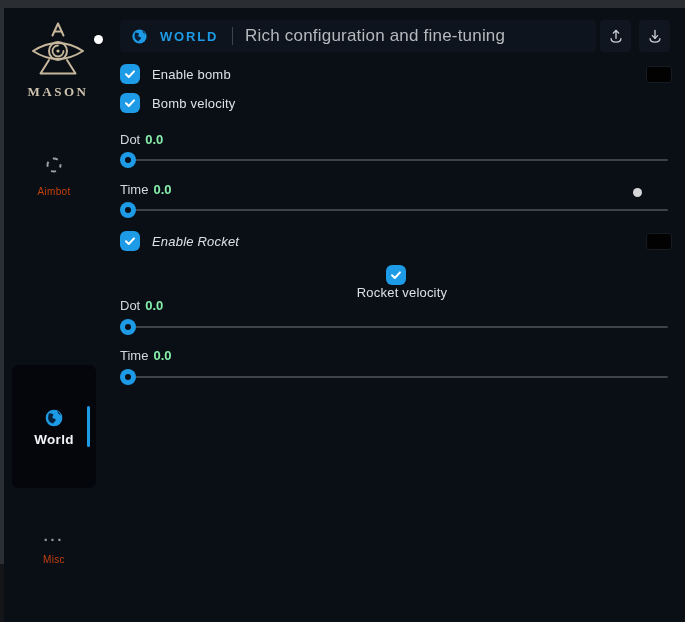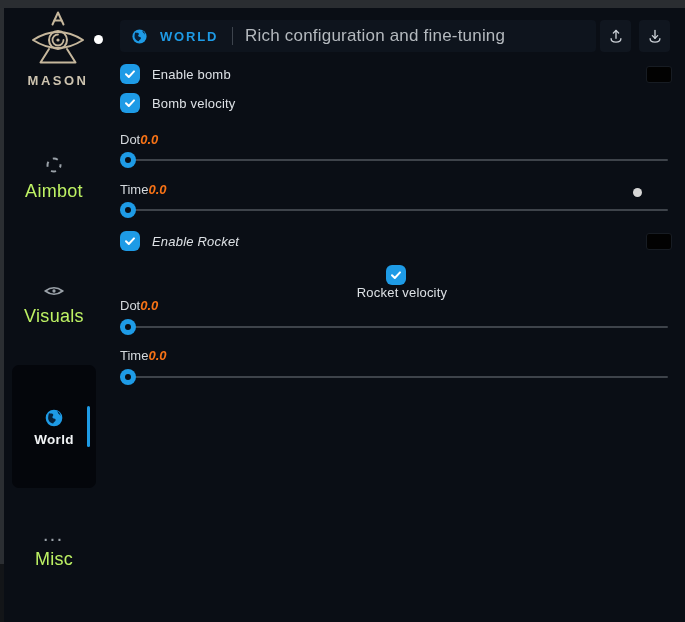--- a/index.html
+++ b/index.html
@@ -10,25 +10,25 @@
     -webkit-font-smoothing:antialiased;
   }
   .top-strip{position:absolute;left:0;top:0;width:685px;height:8px;background:#2a2d31;}
   .left-strip{position:absolute;left:0;top:8px;width:4px;height:556px;background:#2b2e32;}
   .window{
     position:absolute;left:4px;top:8px;width:681px;height:614px;
     background:#0a0e15;
   }
   
   .sidebar{position:absolute;left:0;top:0;width:108px;height:100%;}
-  .logo{position:absolute;left:20px;top:1px;width:68px;text-align:center;}
+  .logo{position:absolute;left:20px;top:12px;width:68px;text-align:center;font-family:Liberation Serif, serif;}
   .brand{display:block;margin-top:2px;font-size:13px;font-weight:700;letter-spacing:2.5px;color:#cdc3af;}
   .nav-item{position:absolute;left:8px;width:84px;text-align:center;cursor:default;}
   .nav-item .nicon{display:block;margin:0 auto 7px auto;}
-  .nav-label{font-size:18px;color:#bef264;letter-spacing:.3px;}
+  .nav-label{font-size:10px;color:#c2410c;letter-spacing:.3px;}
   .nav-item.active-panel{
     height:123px;background:#04060b;border-radius:7px;
   }
   .nav-item.active-panel .nicon{position:absolute;left:50%;transform:translateX(-50%);top:43px;}
   .nav-item.active-panel .nav-label{
     position:absolute;left:0;right:0;top:67px;color:#f1f3f5;font-weight:700;font-size:13.5px;
   }
   .active-bar{position:absolute;right:6px;top:41px;width:3px;height:41px;border-radius:2px;background:#1e9be6;}
   .dots-icon{letter-spacing:3px;color:#9aa1a8;font-size:14px;font-weight:700;line-height:8px;display:block;margin-bottom:9px;}
   
@@ -51,21 +51,21 @@
   .checkbox{
     width:20px;height:20px;border-radius:6px;background:#1e9be6;flex:0 0 auto;
     display:flex;align-items:center;justify-content:center;cursor:pointer;
   }
   .check-label{margin-left:12px;font-size:13px;color:#dde1e5;letter-spacing:.2px;}
   .swatch{
     position:absolute;right:0;top:2px;width:24px;height:15px;border-radius:3px;
     background:#020202;border:1px solid #171c23;cursor:pointer;
   }
   .slider-label{position:absolute;left:116px;height:14px;font-size:13px;color:#d5d9dd;}
-  .slider-label .val{color:#f97316;font-weight:600;font-style:italic;}
+  .slider-label .val{color:#86efac;font-weight:600;margin-left:5px;}
   .slider{position:absolute;left:116px;width:548px;height:16px;cursor:pointer;}
   .slider .track{position:absolute;left:0;right:0;top:7px;height:2px;background:#3e434a;border-radius:1px;}
   .slider .knob{
     position:absolute;left:0;top:0;width:16px;height:16px;border-radius:50%;background:#1e9be6;
     display:flex;align-items:center;justify-content:center;
   }
   .slider .knob::after{content:"";width:6px;height:6px;border-radius:50%;background:#0a0e15;}
   .cursor-dot{position:absolute;width:9px;height:9px;border-radius:50%;}
   .cursor-dot.d1{left:90px;top:27px;background:#ffffff;}
   .cursor-dot.d2{left:629px;top:180px;background:#d6d6d6;}
@@ -93,27 +93,20 @@
       <span class="brand">MASON</span>
     </div>
 
     <div class="nav-item" style="top:148px;">
       <svg class="nicon" width="18" height="18" viewBox="0 0 18 18" fill="none" stroke="#9aa1a8" stroke-width="2">
         <circle cx="9" cy="9" r="6.5" stroke-dasharray="5.2 5.2" stroke-dashoffset="2.6"></circle>
       </svg>
       <span class="nav-label">Aimbot</span>
     </div>
 
-    <div class="nav-item" style="top:275px;">
-      <svg class="nicon" width="20" height="16" viewBox="0 0 22 16" fill="none" stroke="#9aa1a8" stroke-width="1.8">
-        <path d="M1.5 8 Q11 .8 20.5 8 Q11 15.2 1.5 8 Z"></path>
-        <circle cx="11" cy="8" r="1.8" fill="#9aa1a8" stroke="none"></circle>
-      </svg>
-      <span class="nav-label">Visuals</span>
-    </div>
 
     <div class="nav-item active-panel" style="top:357px;">
       <svg class="nicon" width="20" height="20" viewBox="0 0 24 24">
         <circle cx="12" cy="12" r="10" fill="#1e9be6"></circle>
         <path d="M6 6.2c2 .6 4.4-.4 5 1.6s-1.8 2.4-.6 4 3.6.6 3.6 2.6-2.6 2-3 4.2C7.4 18 4.6 15 5 11c.1-1.8.4-3.4 1-4.8z" fill="#07213a"></path>
         <path d="M15.5 3.6c1.4 1.2 1 2.8 2.4 3.6 1 .6 1.6 1.6 1.8 2.8.4-2.8-1.4-5.4-4.2-6.4z" fill="#07213a"></path>
       </svg>
       <span class="nav-label">World</span>
       <span class="active-bar"></span>
     </div>

